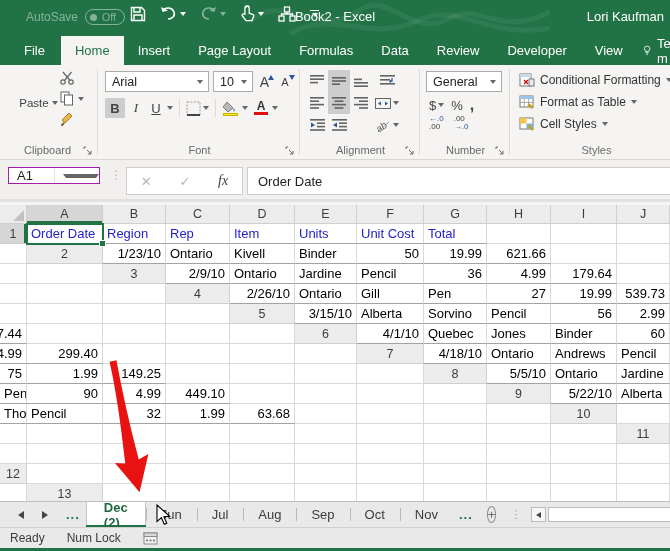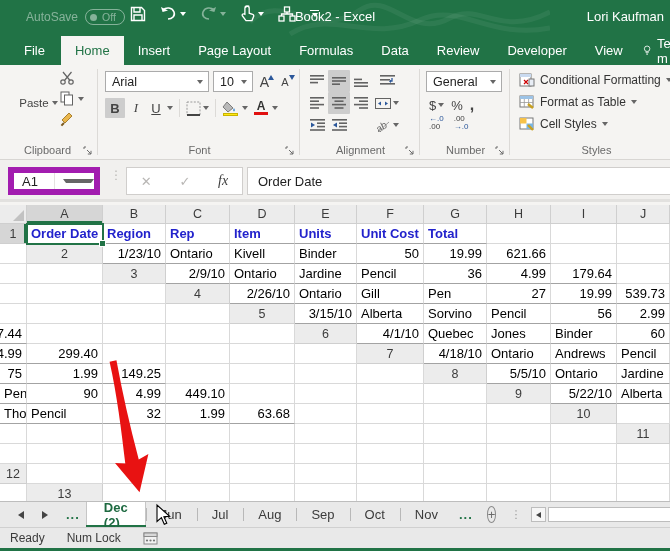--- a/index.html
+++ b/index.html
@@ -36,39 +36,39 @@
   .combo { background:#fff; border:1px solid #ababab; height:21px; display:flex; align-items:center; font-size:12.5px; color:#222; padding-left:6px; position:relative; }
   .combo .dd { position:absolute; right:5px; }
   .dd { width:0; height:0; border-left:3.5px solid transparent; border-right:3.5px solid transparent; border-top:4px solid #666; }
   .ico-line { fill:#636363; }
   .blue { fill:#2b579a; }
   .minitxt { font-size:8px; line-height:8px; color:#444; text-align:left; }
   .minitxt .bl { color:#2b579a; }
   .styles-row { display:flex; align-items:center; gap:5px; height:21px; padding-left:8px; font-size:12px; color:#333; }
   
   .fbar { position:absolute; left:0; top:160px; width:670px; height:42px; background:#f1f0ee; border-bottom:3px solid #e2e1df; }
-  .namebox { position:absolute; left:8px; top:7px; width:92px; height:28px; background:#fff; border:6px solid #a21caf; font-size:13px; color:#222; display:flex; align-items:center; }
+  .namebox { position:absolute; left:8px; top:7px; width:92px; height:17px; background:#fff; border:1px solid #a21caf; font-size:13px; color:#222; display:flex; align-items:center; }
   .namebox span { padding-left:8px; flex:1; }
   .nb-dd { width:20px; height:100%; border-left:1px solid #e4e2e0; display:flex; align-items:center; justify-content:center; }
   .vdots { position:absolute; left:110px; top:12px; color:#b9b7b5; font-size:12px; letter-spacing:0; line-height:6px; }
   .fxbox { position:absolute; left:126px; top:7px; width:117px; height:28px; background:#fff; border:1px solid #d0cecc; display:flex; align-items:center; justify-content:space-around; }
   .fxbox .gray { color:#b8b6b4; font-size:13px; }
   .fxbox .fx { color:#3d3d3d; font-size:14px; font-style:italic; font-family:"Liberation Serif", serif; }
   .finput { position:absolute; left:247px; top:7px; right:0; height:28px; background:#fff; border:1px solid #d0cecc; border-right:none; font-size:13px; color:#222; display:flex; align-items:center; padding-left:10px; }
   
   .gridwrap { position:absolute; left:0; top:205px; width:670px; height:296px; background:#fff; overflow:hidden; }
   .grid { display:grid; grid-template-columns:27px 76px 63px 64px 65px 62px 67px 63px 64px 66px 53px; grid-template-rows:19px repeat(14, 20px); }
   .corner { background:#ececec; border-right:1px solid #cfcfcf; border-bottom:1px solid #cfcfcf; position:relative; }
   .corner:after { content:""; position:absolute; right:2px; bottom:2px; border-style:solid; border-width:0 0 11px 11px; border-color:transparent transparent #c2c2c2 transparent; }
   .colh, .rowh { background:#ececec; border-right:1px solid #cfcfcf; border-bottom:1px solid #cfcfcf; font-size:12.5px; color:#3c3c3c; display:flex; align-items:center; justify-content:center; }
   .colh.sel { background:#d6d6d6; box-shadow:inset 0 -2px 0 #217346; }
   .rowh.sel { background:#d6d6d6; box-shadow:inset -2px 0 0 #217346; }
   .c { border-right:1px solid #d9d9d9; border-bottom:1px solid #d9d9d9; font-size:13px; color:#000; display:flex; align-items:center; padding:0 4px; white-space:nowrap; overflow:hidden; background:#fff; }
   .c.tbl { border-bottom:1px solid #a3a3a3; }
-  .c.hdr { color:#2222cc; font-weight:bold; }
+  .c.hdr { color:#2222cc; font-weight:normal; }
   .c.ar { justify-content:flex-end; }
   .selring { position:absolute; left:26px; top:18px; width:78px; height:22px; border:2px solid #217346; pointer-events:none; }
   .selring:after { content:""; position:absolute; right:-4px; bottom:-4px; width:5px; height:5px; background:#217346; border:1px solid #fff; }
   
   .sbar { position:absolute; left:0; top:501px; width:670px; height:26px; background:#e9e9e9; border-top:1px solid #bdbdbd; display:flex; align-items:stretch; font-size:13px; color:#3b3b3b; }
   .snav { display:flex; align-items:center; gap:18px; padding:0 12px 0 18px; color:#333; }
   .tri-l { width:0;height:0;border-top:4.5px solid transparent;border-bottom:4.5px solid transparent;border-right:6px solid #444; }
   .tri-r { width:0;height:0;border-top:4.5px solid transparent;border-bottom:4.5px solid transparent;border-left:6px solid #444; }
   .sell { color:#217346; font-weight:bold; letter-spacing:1px; padding:0 6px; display:flex; align-items:center; }
   .stab { display:flex; align-items:center; padding:0 15px; position:relative; }

